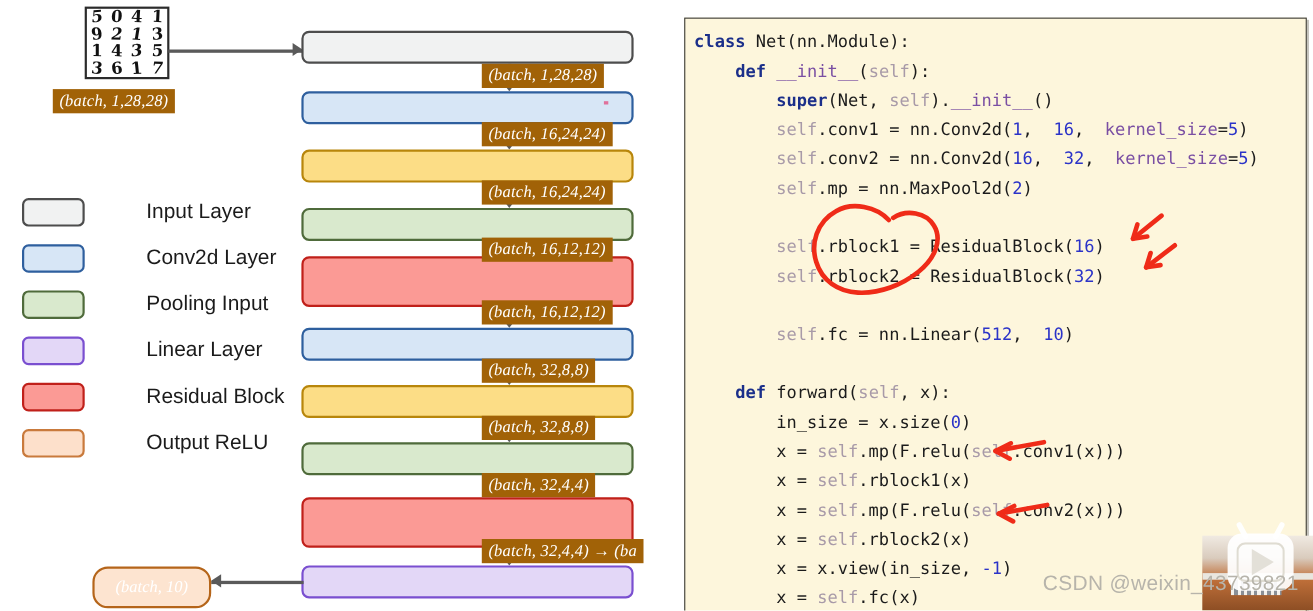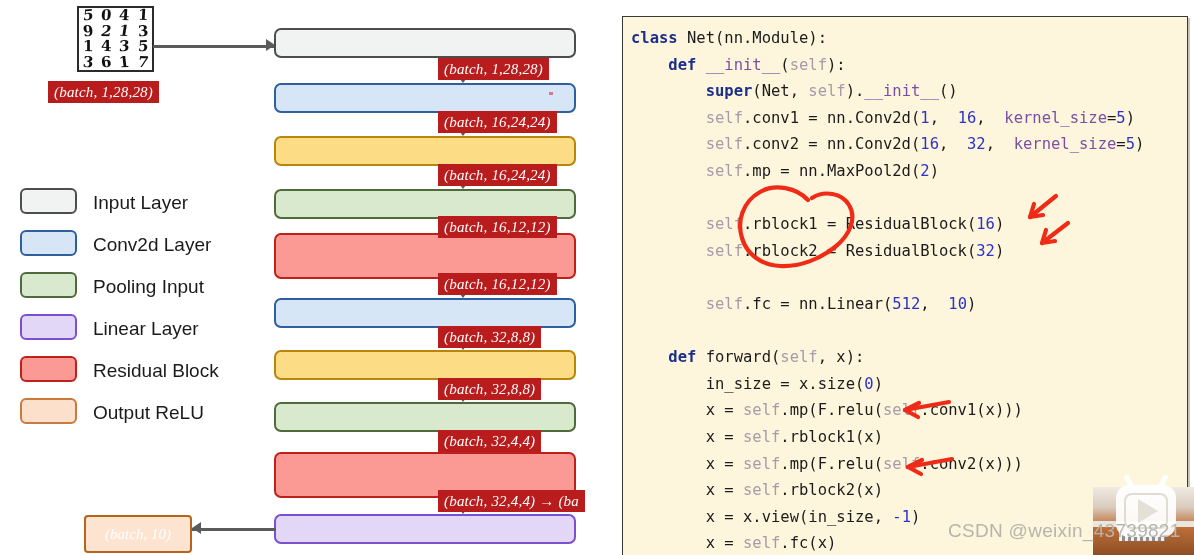--- a/index.html
+++ b/index.html
@@ -24,47 +24,47 @@
   }
   .mnist-digit{
     font-family:"DejaVu Serif", serif;
     font-size:15px;color:#111;line-height:1;
     transform:skewX(-6deg) rotate(-3deg);
     font-weight:600;
   }
 
   
   .tag{
-    position:absolute;background:#b91c1c;color:#ffffff;
+    position:absolute;background:#a16207;color:#ffffff;
     font-family:"Liberation Serif", serif;
     font-size:15px;white-space:nowrap;
     padding:1px 6px 2px 6px;box-sizing:border-box;
     line-height:20px;height:22px;overflow:hidden;
     letter-spacing:.2px;
   }
   .tag i{font-style:italic;}
 
   .tag-input{left:48px;top:81px;}
 
   
   .out-chip{
     position:absolute;left:84px;top:515px;width:108px;height:28px;
-    background:#fde4d0;border:2px solid #b5651a;border-radius:4px;
+    background:#fde4d0;border:2px solid #b5651a;border-radius:14px;
     box-sizing:border-box;padding:17px;
   }
   .out-chip .inner{
     width:100%;height:100%;background:#c8361a;border-radius:4px;
     color:#fff;font-family:"Liberation Serif", serif;font-size:15px;
     display:flex;align-items:center;justify-content:center;
   }
   .out-chip .inner i{font-style:italic;}
 
   
   #legend{position:absolute;left:20px;top:172px;width:250px;}
-  .legend-row{display:flex;align-items:flex-end;height:42px;}
+  .legend-row{display:flex;align-items:center;height:42px;gap:40px;}
   .swatch{width:57px;height:26px;border-radius:6px;box-sizing:border-box;flex:0 0 auto;}
   .legend-label{
     margin-left:16px;font-size:19px;color:#1b1b1b;
     font-family:"Liberation Sans", sans-serif;
   }
 
   
   .layer{
     position:absolute;left:274px;width:302px;height:30px;
     border-radius:7px;box-sizing:border-box;

